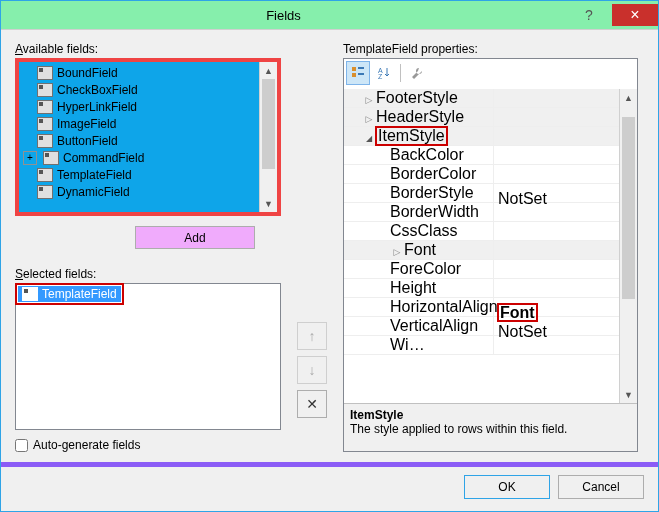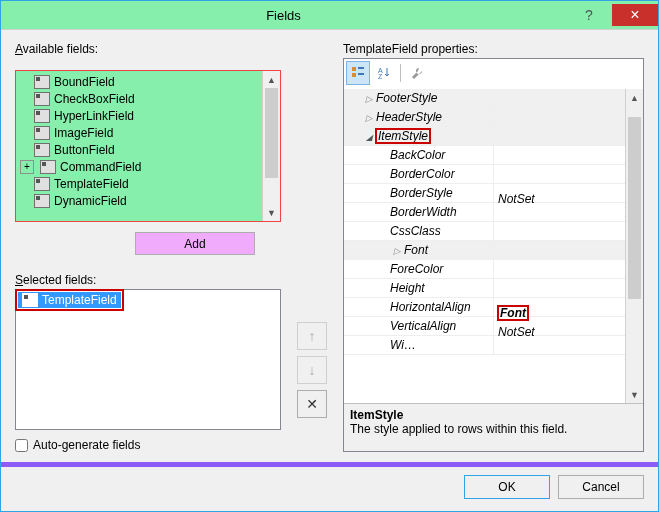--- a/index.html
+++ b/index.html
@@ -48,39 +48,38 @@
   .titlebar .close {
     background: #c9302c;
     color: #fff;
     font-size: 16px;
     height: 22px;
   }
   .body {
     flex: 1;
     display: flex;
     gap: 16px;
-    padding: 12px 14px 10px 14px;
+    padding: 12px 20px 10px 14px;
     box-sizing: border-box;
   }
   .col {
     display: flex;
     flex-direction: column;
   }
   .col-left { width: 266px; }
   .col-mid  { width: 30px; padding-top: 280px; }
   .col-right{ flex: 1; }
   .label { margin-bottom: 2px; text-decoration: underline; text-decoration-color: transparent; }
   .label .ul { text-decoration: underline; }
   .listbox {
-    background:#86efac;
-    border:1px solid #ef4444;
+    background:#0ea5e9;
+    border:4px solid #ef4444;
     height:150px;
     overflow: hidden;
     position: relative;
-    margin-top: 12px;
   }
   .scrollbar {
     position: absolute;
     right:0; top:0; bottom:0;
     width:17px;
     background:#f0f0f0;
     border-left:1px solid #d0d0d0;
   }
   .scrollbar .arrow {
     height:17px;
@@ -186,23 +185,22 @@
   .pg-rows {
     flex:1;
     overflow:hidden;
     position:relative;
   }
   .pg-rows .scrollbar .thumb { top:28px; height:58%; }
   .pg-row {
     display:flex;
     height:18px;
     border-bottom:1px solid #eee;
-    font-size:12px;
+    font-size:16px;
     align-items:center;
-    font-style:italic;
   }
   .pg-row.group { background:#f0f0f0; font-weight:normal; }
   .pg-row.group.expanded .tri::before { content:"◢"; color:#555; font-size:8px;}
   .pg-row.group.collapsed .tri::before { content:"▷"; color:#888; font-size:9px;}
   .pg-cell-name {
     width:150px;
     padding-left:0;
     display:flex;
     align-items:center;
     border-right:1px solid #eee;

